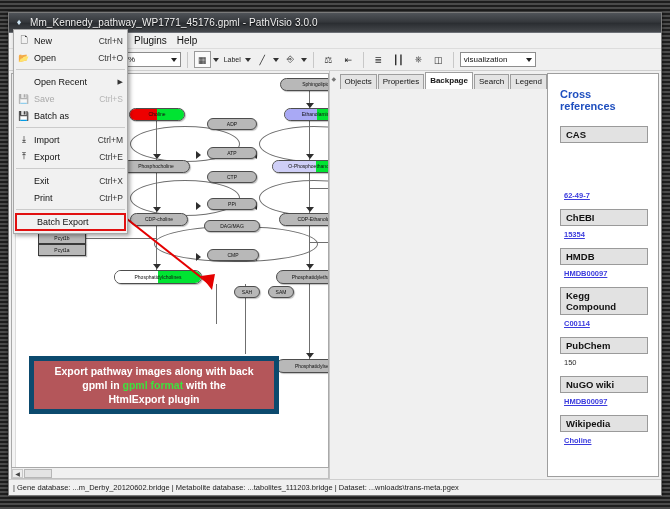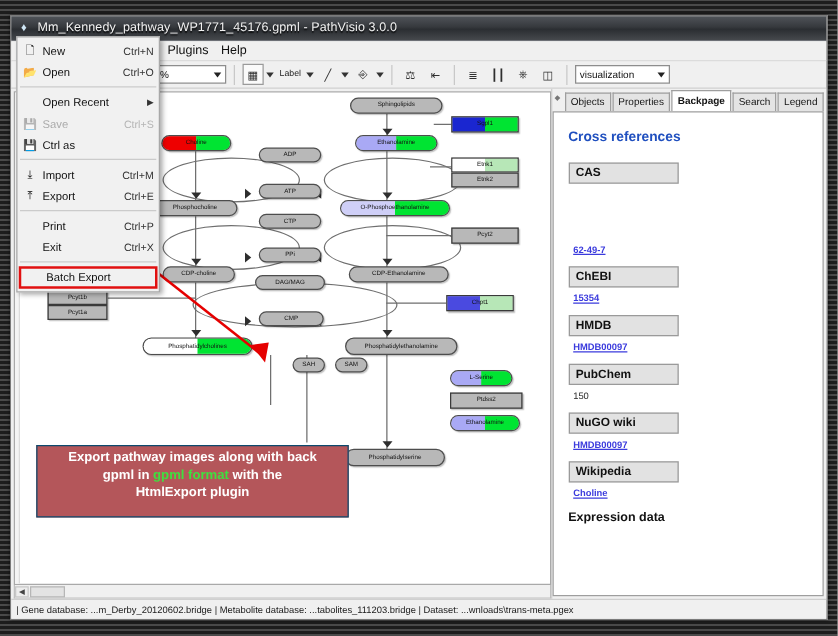--- a/index.html
+++ b/index.html
@@ -101,21 +101,21 @@
     height:11px; flex:0 0 11px; background:#f0f0f0; display:flex; align-items:center;
     border:1px solid #c0c0c0; border-top:none;
   }
   .sb-arrow {
     width:11px;height:9px;display:flex;align-items:center;justify-content:center;
     font-size:6px;color:#444;background:#ededed;border:1px solid #c8c8c8;
   }
   .sb-thumb { height:9px; width:28px; background:#e3e3e3; border:1px solid #b6b6b6; margin-left:1px;}
   
   #sidebar {
-    flex:0 0 205px; display:flex; flex-direction:column; background:#f0f0f0;
+    flex:0 0 205px; display:flex; flex-direction:row; background:#f0f0f0;
     padding:2px 2px 2px 0;
   }
   #side-tabs {
     display:flex; align-items:flex-end; height:16px; gap:1px; padding-left:10px;
     position:relative;
   }
   .sd-tab {
     font-size:8px; color:#151515; padding:2px 4px 2px;
     border:1px solid #9e9e9e; border-bottom:none; background:#e4e4e4;
     line-height:10px; white-space:nowrap;
@@ -214,22 +214,22 @@
     position:absolute; border:1px solid #6f6f6f; border-radius:50%;
     background:transparent;
   }
   
   .sel-handles span {
     position:absolute; width:4px; height:4px; background:#ffe600; border:1px solid #7a6a00;
   }
   
   #callout {
     position:absolute; left:17px; top:282px; width:250px; height:58px;
-    background:#b4565a; border:1px solid #0c4a6e;
-    display:flex; align-items:flex-start; justify-content:center;
+    background:#b4565a; border:5px solid #0c4a6e;
+    display:flex; align-items:center; justify-content:center;
     text-align:center; padding:2px 6px; z-index:20;
   }
   #callout .ctext {
     color:#ffffff; font-size:10.5px; font-weight:bold; line-height:14px;
   }
   #callout .green { color:#3fe03f; }
   #arrow-line { position:absolute; z-index:19; }
   
   .ruler-left {
     position:absolute; left:0; top:0; width:4px; height:100%;
@@ -485,33 +485,36 @@
               </div>
               <div class="xref-block">
                 <div class="xref-head">ChEBI</div>
                 <div class="xref-val xref-link" style="color: rgb(59, 59, 221);">15354</div>
               </div>
               <div class="xref-block">
                 <div class="xref-head">HMDB</div>
                 <div class="xref-val xref-link" style="color: rgb(59, 59, 221);">HMDB00097</div>
               </div>
               <div class="xref-block">
+                <div class="xref-head">Kegg Compound</div>
+                <div class="xref-val xref-link" style="color: rgb(59, 59, 221);">C00114</div>
+              </div>
+              <div class="xref-block">
                 <div class="xref-head">PubChem</div>
                 <div class="xref-val">150</div>
               </div>
               <div class="xref-block">
                 <div class="xref-head">NuGO wiki</div>
                 <div class="xref-val xref-link" style="color: rgb(59, 59, 221);">HMDB00097</div>
               </div>
               <div class="xref-block">
                 <div class="xref-head">Wikipedia</div>
                 <div class="xref-val xref-link" style="color: rgb(59, 59, 221);">Choline</div>
               </div>
             </div>
-          <div class="expr-title">Expression data</div>
         </div>
       </div>
     </div>
 
     <div id="statusbar">
       <span class="st">| Gene database: ...m_Derby_20120602.bridge | Metabolite database: ...tabolites_111203.bridge | Dataset: ...wnloads\trans-meta.pgex</span>
     </div>
 
     <div id="file-menu">
         <div class="fm-row">
@@ -530,44 +533,44 @@
           <span class="fm-label">Open Recent</span>
           <span class="fm-arrow">▶</span>
         </div>
         <div class="fm-row">
           <span class="fm-ico" style="opacity: 0.4;">💾</span>
           <span class="fm-label disabled">Save</span>
           <span class="fm-acc disabled">Ctrl+S</span>
         </div>
         <div class="fm-row">
           <span class="fm-ico">💾</span>
-          <span class="fm-label">Ctrl as</span>
+          <span class="fm-label">Batch as</span>
           <span class="fm-acc"></span>
         </div>
         <div class="fm-sep"></div>
         <div class="fm-row">
           <span class="fm-ico">⤓</span>
           <span class="fm-label">Import</span>
           <span class="fm-acc">Ctrl+M</span>
         </div>
         <div class="fm-row">
           <span class="fm-ico">⤒</span>
           <span class="fm-label">Export</span>
           <span class="fm-acc">Ctrl+E</span>
         </div>
         <div class="fm-sep"></div>
         <div class="fm-row">
           <span class="fm-ico"></span>
+          <span class="fm-label">Exit</span>
+          <span class="fm-acc">Ctrl+X</span>
+        </div>
+        <div class="fm-row">
+          <span class="fm-ico"></span>
           <span class="fm-label">Print</span>
           <span class="fm-acc">Ctrl+P</span>
-        </div>
-        <div class="fm-row">
-          <span class="fm-ico"></span>
-          <span class="fm-label">Exit</span>
-          <span class="fm-acc">Ctrl+X</span>
         </div>
         <div class="fm-sep"></div>
         <div class="fm-row highlight-box" style="border-color: rgb(225, 16, 16);">
           <span class="fm-ico"></span>
           <span class="fm-label">Batch Export</span>
           <span class="fm-acc"></span>
         </div>
       </div>
   </div>
 </div>

